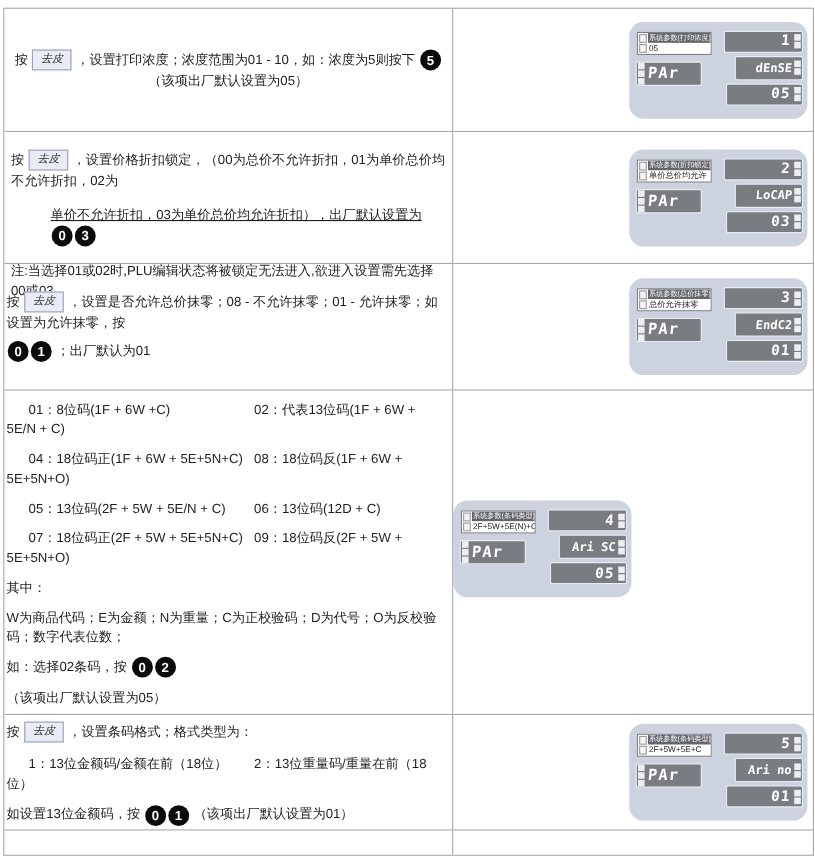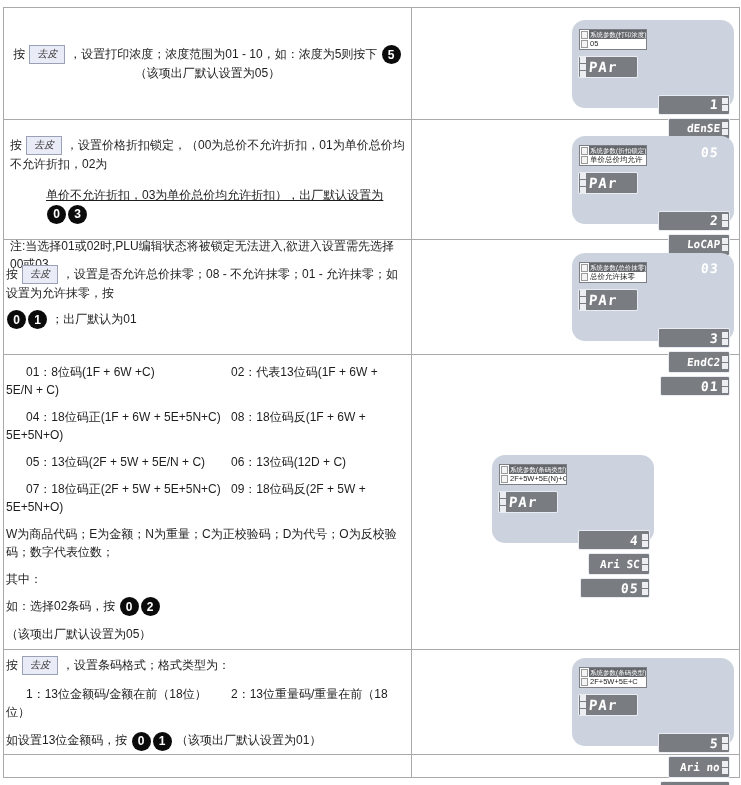--- a/index.html
+++ b/index.html
@@ -28,21 +28,21 @@
   
   .keycap { display:inline-block; vertical-align:middle; margin:0 4px; padding:2px 7px 3px;
             border:1px solid #9aa0b5; background:#e9ecf6; color:#333; font-size:10px;
             font-style:italic; line-height:1.2; }
   
   .key { display:inline-flex; vertical-align:middle; align-items:center; justify-content:center;
          width:19px; height:19px; border-radius:50%; background:#0b0b0b; color:#fff;
          font-size:12px; font-weight:bold; margin:0 1px; }
   
   .panel { width:162px; height:88px; background:#ccd3de; border-radius:13px; padding:9px 5px 6px 7px;
-           display:flex; gap:19px;flex-direction:column; }
+           display:flex; gap:6px; }
   .p-left { width:72px; display:flex; flex-direction:column; gap:7px; }
   .p-right { flex:1; display:flex; flex-direction:column; align-items:flex-end; gap:5px; }
   .plabel { display:flex; border:1px solid #7c7f85; background:#fff; width:68px; }
   .pl-icons { display:flex; flex-direction:column; justify-content:space-between; padding:1px; gap:1px; }
   .pl-ic { width:7px; height:8px; background:#f4f4f4; border:1px solid #9a9a9a; }
   .pl-lines { flex:1; overflow:hidden; }
   .pl-l1 { background:#63666b; color:#fff; font-size:6.5px; line-height:9px; padding:0 1px; white-space:nowrap; }
   .pl-l2 { background:#fff; color:#1c1c1c; font-size:7.5px; line-height:9px; padding:0 1px; white-space:nowrap; }
   .lcd { background:#797c80; box-shadow:0 0 0 1px #e9ecf2; border-radius:1px;
          display:flex; align-items:center; }
@@ -53,21 +53,21 @@
   .lcd-main { width:58px; height:20px; justify-content:flex-start; }
   .lcd-main .seg { font-size:14px; padding-left:2px; }
   .lcd-num  { width:70px; height:18px; justify-content:flex-end; }
   .lcd-num .seg { font-size:13px; padding-right:2px; }
   .lcd-name { width:60px; height:20px; justify-content:flex-end; }
   .lcd-name .seg { font-size:11px; letter-spacing:0; padding-right:1px; }
   .lcd-val  { width:68px; height:18px; justify-content:flex-end; }
   .lcd-val .seg { font-size:13px; padding-right:2px; }
   
   .r1 .cell-r, .r2 .cell-r, .r3 .cell-r, .r5 .cell-r { align-items:center; justify-content:flex-end; padding-right:5px; }
-  .r4 .cell-r { align-items:flex-start; justify-content:center; padding:100px 5px 0 0; }
+  .r4 .cell-r { align-items:flex-start; justify-content:flex-start; padding:100px 5px 0 0; }
 </style>
 </head>
 <body>
 
 <div class="page">
   <div class="tbl">
 
     <div class="row r1">
       <div class="cell-l">
         <div class="tline">
@@ -251,22 +251,22 @@
         </div>
         <div class="tline">
           <span class="opt-a">04：18位码正(1F + 6W + 5E+5N+C)</span><span>08：18位码反(1F + 6W + 5E+5N+O)</span>
         </div>
         <div class="tline">
           <span class="opt-a">05：13位码(2F + 5W + 5E/N + C)</span><span>06：13位码(12D + C)</span>
         </div>
         <div class="tline">
           <span class="opt-a">07：18位码正(2F + 5W + 5E+5N+C)</span><span>09：18位码反(2F + 5W + 5E+5N+O)</span>
         </div>
+        <div class="tline">其中：</div>
         <div class="tline">W为商品代码；E为金额；N为重量；C为正校验码；D为代号；O为反校验码；数字代表位数；</div>
-        <div class="tline">其中：</div>
         <div class="tline">
           <span>如：选择02条码，按</span>
           <span class="key">0</span><span class="key">2</span>
         </div>
         <div class="tline">（该项出厂默认设置为05）</div>
       </div>
       <div class="cell-r">
         <div class="panel">
           <div class="p-left">
             <div class="plabel">

